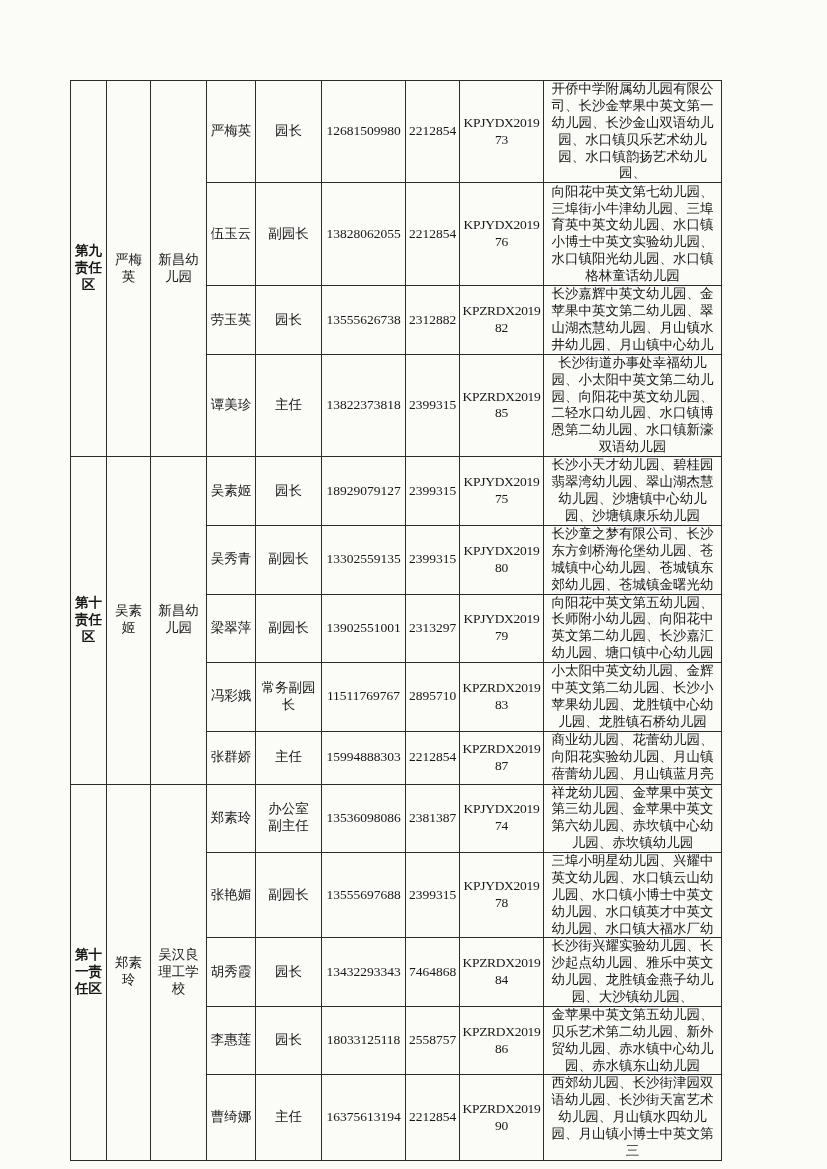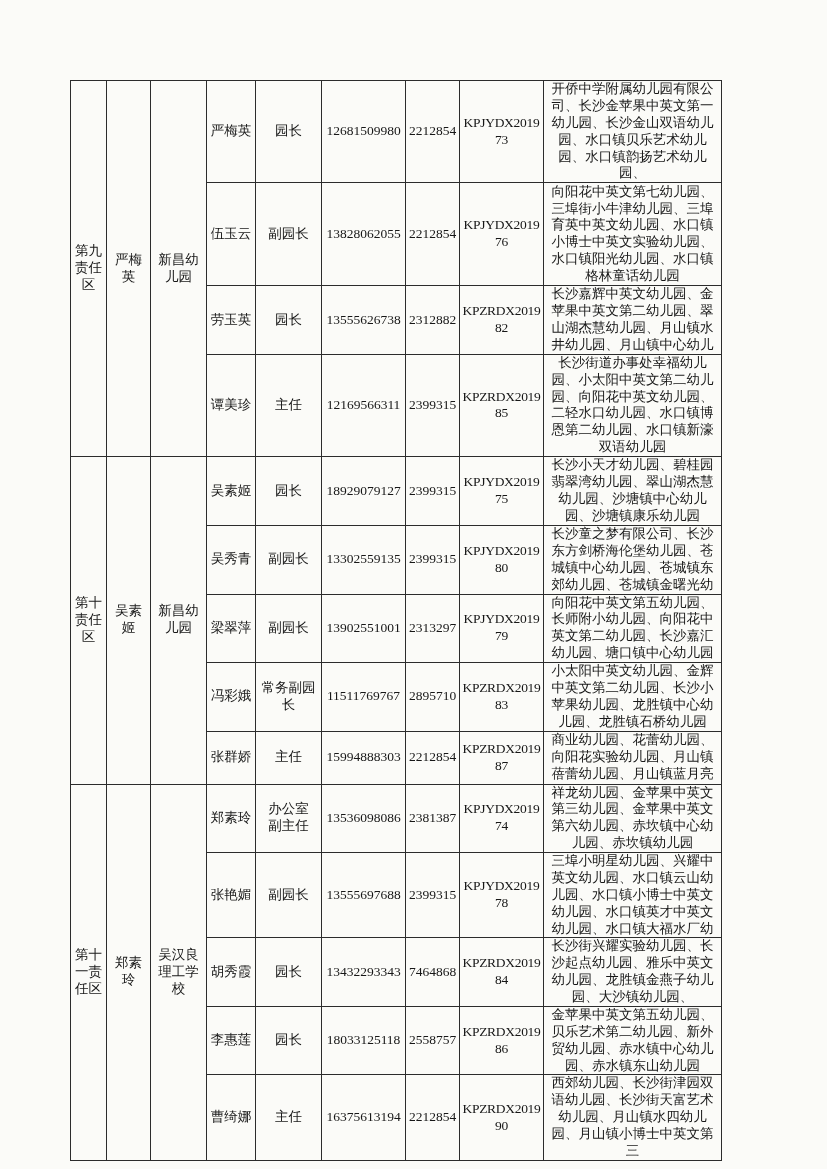--- a/index.html
+++ b/index.html
@@ -21,21 +21,21 @@
   }
   table.staff td{
     border:1.5px solid #2c2c2c;
     vertical-align:middle;
     text-align:center;
     padding:0 2px;
     line-height:1.25;
     word-break:break-all;
     font-size:13.5px;
   }
-  td.cell-zone{font-weight:normal;font-size:13.5px;line-height:1.35;}
+  td.cell-zone{font-weight:bold;font-size:13.5px;line-height:1.35;}
   td.cell-leader{padding:0 1px;font-size:13px;}
   td.cell-school{font-size:13.5px;}
   td.cell-name{font-size:13.5px;}
   td.cell-title{font-size:12.5px;padding:0;white-space:pre-line;}
   td.cell-phone{font-size:13.5px;padding:0;}
   td.cell-number{font-size:13.5px;padding:0;}
   td.cell-code{font-size:12px;letter-spacing:-0.3px;padding:0;}
   td.cell-list{
     text-align:left;
     font-size:13px;
@@ -83,21 +83,21 @@
           <td class="cell-name">劳玉英</td>
           <td class="cell-title">园长</td>
           <td class="cell-phone">13555626738</td>
           <td class="cell-number">2312882</td>
           <td class="cell-code">KPZRDX201982</td>
           <td class="cell-list">长沙嘉辉中英文幼儿园、金苹果中英文第二幼儿园、翠山湖杰慧幼儿园、月山镇水井幼儿园、月山镇中心幼儿</td>
         </tr>
         <tr style="height: 96px;">
           <td class="cell-name">谭美珍</td>
           <td class="cell-title">主任</td>
-          <td class="cell-phone">12169566311</td>
+          <td class="cell-phone">13822373818</td>
           <td class="cell-number">2399315</td>
           <td class="cell-code">KPZRDX201985</td>
           <td class="cell-list">长沙街道办事处幸福幼儿园、小太阳中英文第二幼儿园、向阳花中英文幼儿园、二轻水口幼儿园、水口镇博恩第二幼儿园、水口镇新濠双语幼儿园</td>
         </tr>
         <tr style="height: 69px;">
           <td class="cell-zone" rowspan="5">第十责任区</td>
           <td class="cell-leader" rowspan="5">吴素姬</td>
           <td class="cell-school" rowspan="5">新昌幼儿园</td>
           <td class="cell-name">吴素姬</td>
           <td class="cell-title">园长</td>

